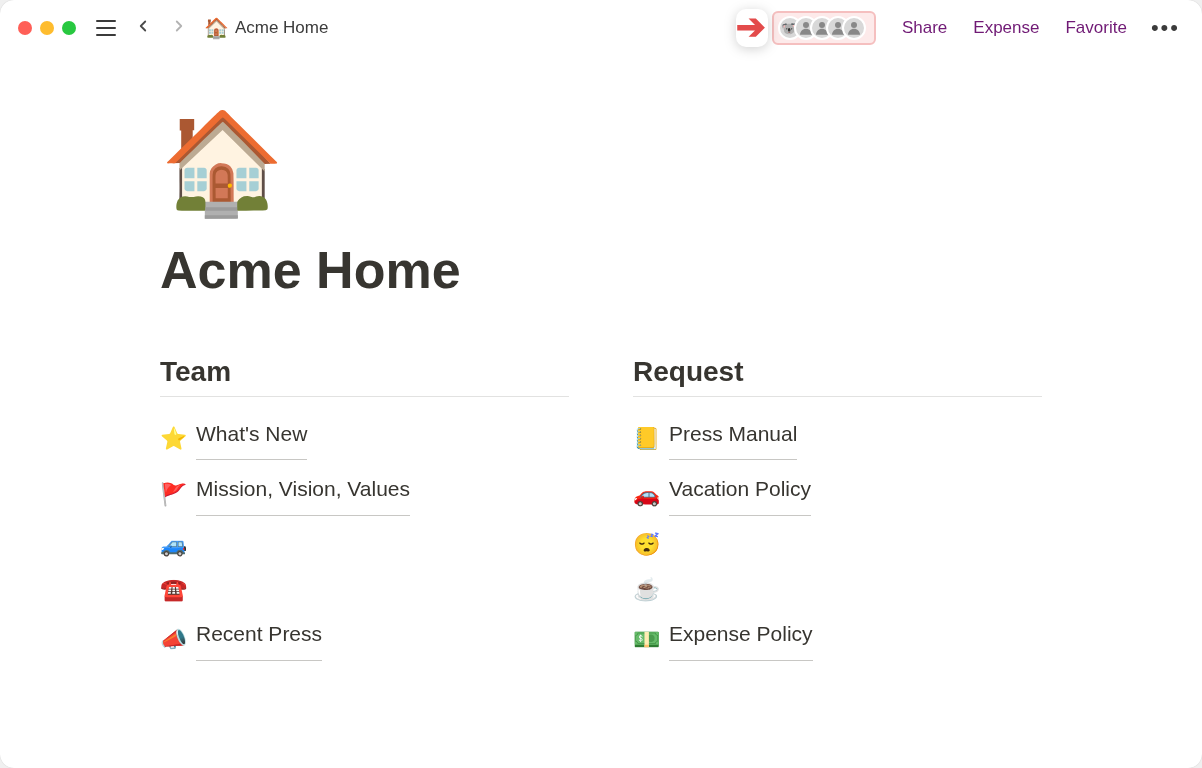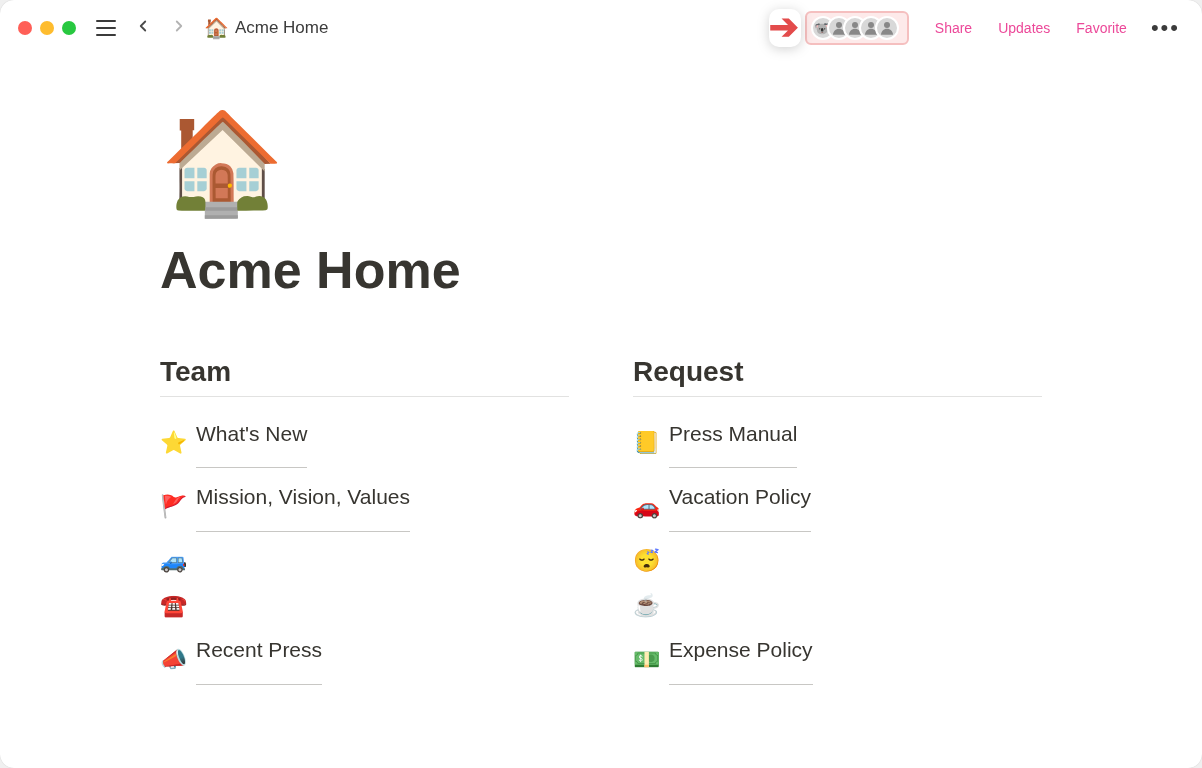--- a/index.html
+++ b/index.html
@@ -88,21 +88,21 @@
       width: 24px; height: 24px; border-radius: 50%;
       background: #d8d8d8; border: 2px solid #fff;
       display: flex; align-items: center; justify-content: center;
       font-size: 13px; color: #555;
       margin-left: -8px;
     }
     .avatar:first-child { margin-left: 0; }
     .avatar svg { width: 18px; height: 18px; }
 
     .toplink {
-      font-size: 14px; color: #ec4899;
+      font-size: 17px; color: #701a75;
       padding: 4px 10px; cursor: pointer;
     }
     .more-dots {
       font-size: 22px; color: #3b3b3b; letter-spacing: 2px;
       padding: 0 4px 0 8px; cursor: pointer;
     }
 
     
     .page {
       padding: 56px 160px 40px 160px;
@@ -128,21 +128,21 @@
     }
     .link-list { display: flex; flex-direction: column; gap: 14px; }
     .link-item {
       display: flex; align-items: center; gap: 10px;
       font-size: 21px; color: #373530;
       cursor: pointer; line-height: 1.4;
     }
     .link-item .emoji { font-size: 22px; width: 26px; flex: none; }
     .link-item .label {
       border-bottom: 1px solid #c8c7c4;
-      padding-bottom: 19px;
+      padding-bottom: 11px;
     }
   </style>
 </head>
 <body>
 
 <div class="window">
 
   <div class="topbar">
     <div class="traffic-lights">
       <div class="tl tl-red"></div>
@@ -205,21 +205,21 @@
           <div class="avatar">
             <svg viewBox="0 0 24 24" fill="#888">
               <circle cx="12" cy="8" r="4"></circle>
               <path d="M4 21c0-4.4 3.6-8 8-8s8 3.6 8 8"></path>
             </svg>
           </div>
         </div>
     </div>
 
     <div class="toplink">Share</div>
-    <div class="toplink">Updates</div>
+    <div class="toplink">Expense</div>
     <div class="toplink">Favorite</div>
     <div class="more-dots">
       <span>•••</span>
     </div>
   </div>
 
   <div class="page">
     <div class="page-icon">🏠</div>
     <h1 class="page-title">Acme Home</h1>
 

